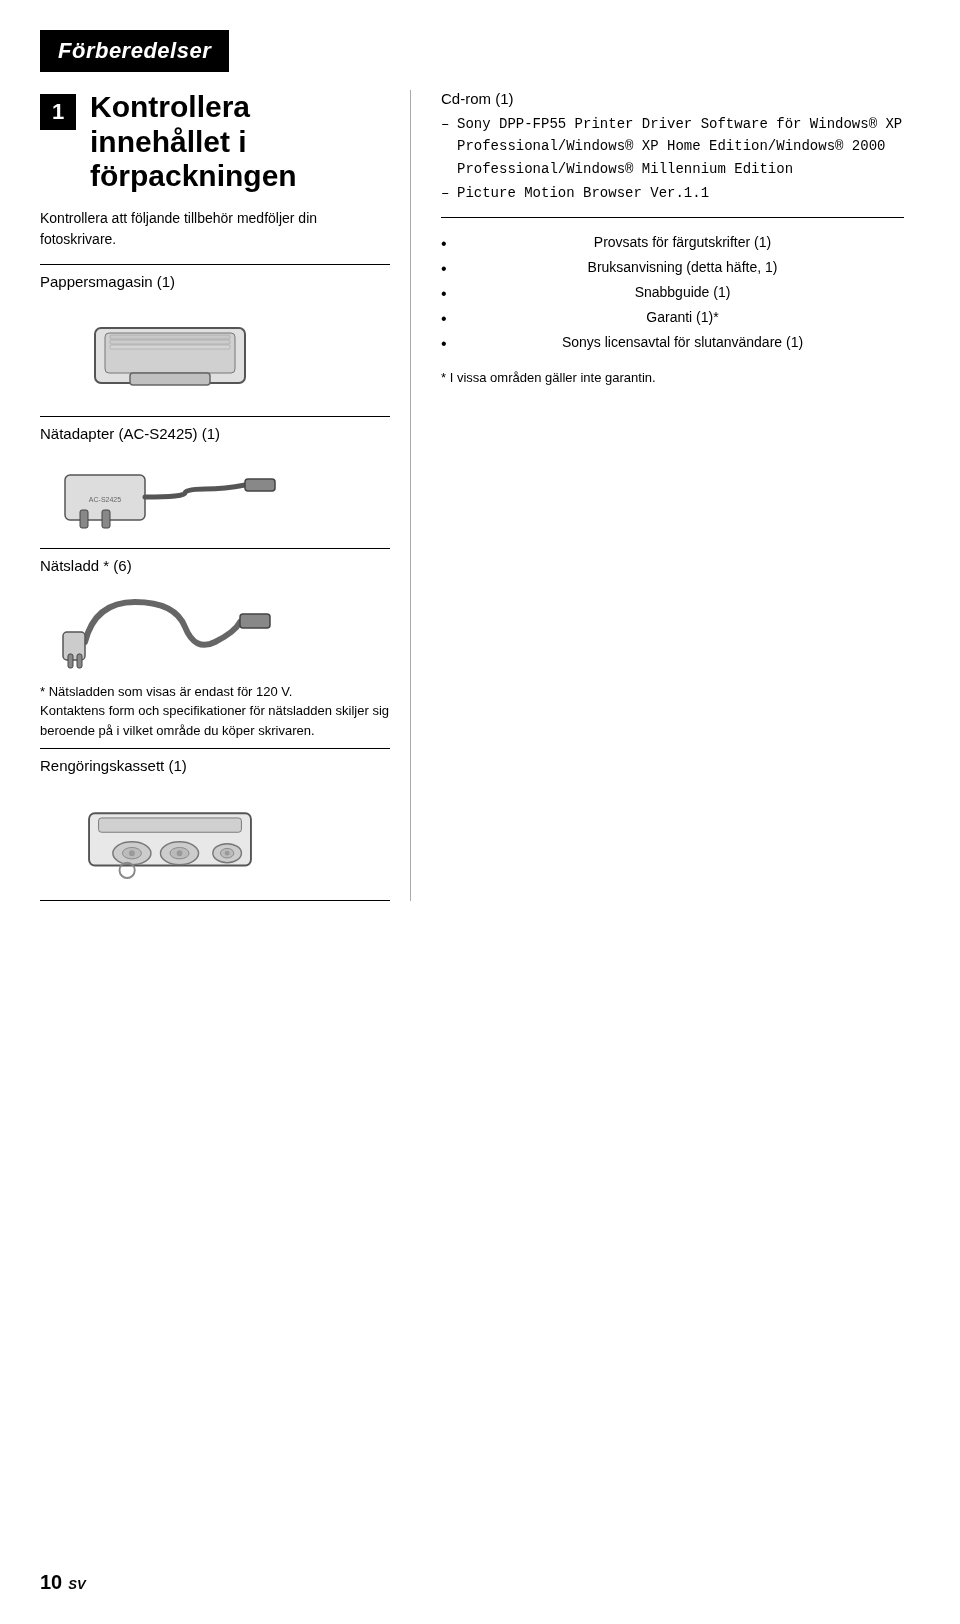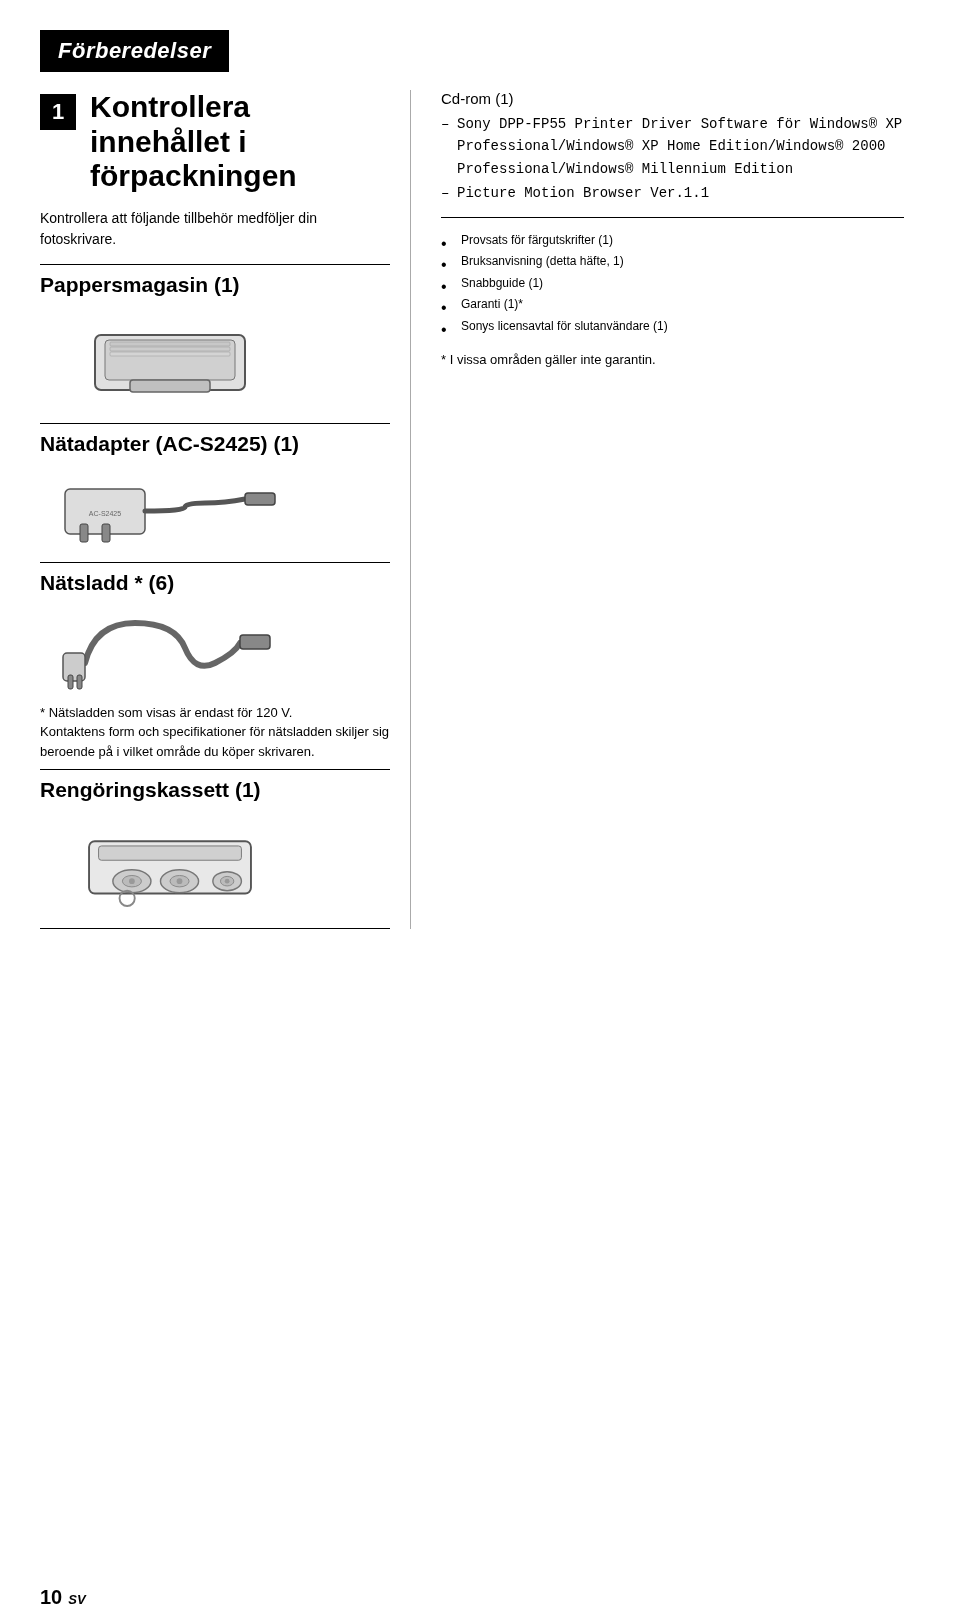--- a/index.html
+++ b/index.html
@@ -94,22 +94,22 @@
     }
 
     
     .item-block {
       border-top: 1px solid #000;
       padding-top: 8px;
       margin-bottom: 0;
     }
 
     .item-label {
-      font-weight: bold;
-      font-size: 21px;
+      font-weight: normal;
+      font-size: 15px;
       margin-bottom: 6px;
     }
 
     .item-image {
       width: 200px;
       height: 110px;
       margin: 8px auto 8px 30px;
       display: flex;
       align-items: center;
       justify-content: center;
@@ -177,22 +177,23 @@
 
     .divider-h {
       border: none;
       border-top: 1px solid #000;
       margin: 12px 0;
     }
 
     .bullet-list {
       list-style: none;
       padding-left: 0;
-      font-size: 12px;
+      font-size: 14px;
       line-height: 1.8;
+      text-align: center;
     }
 
     .bullet-list li {
       padding-left: 20px;
       position: relative;
     }
 
     .bullet-list li::before {
       content: "•";
       position: absolute;
@@ -202,21 +203,21 @@
 
     .asterisk-note {
       font-size: 13px;
       margin-top: 12px;
       line-height: 1.5;
     }
 
     
     .page-number {
       position: absolute;
-      bottom: 15px;
+      bottom: 30px;
       left: 40px;
       font-size: 16px;
       font-weight: bold;
       display: flex;
       align-items: baseline;
       gap: 6px;
     }
 
     .page-num-main {
       font-size: 20px;

